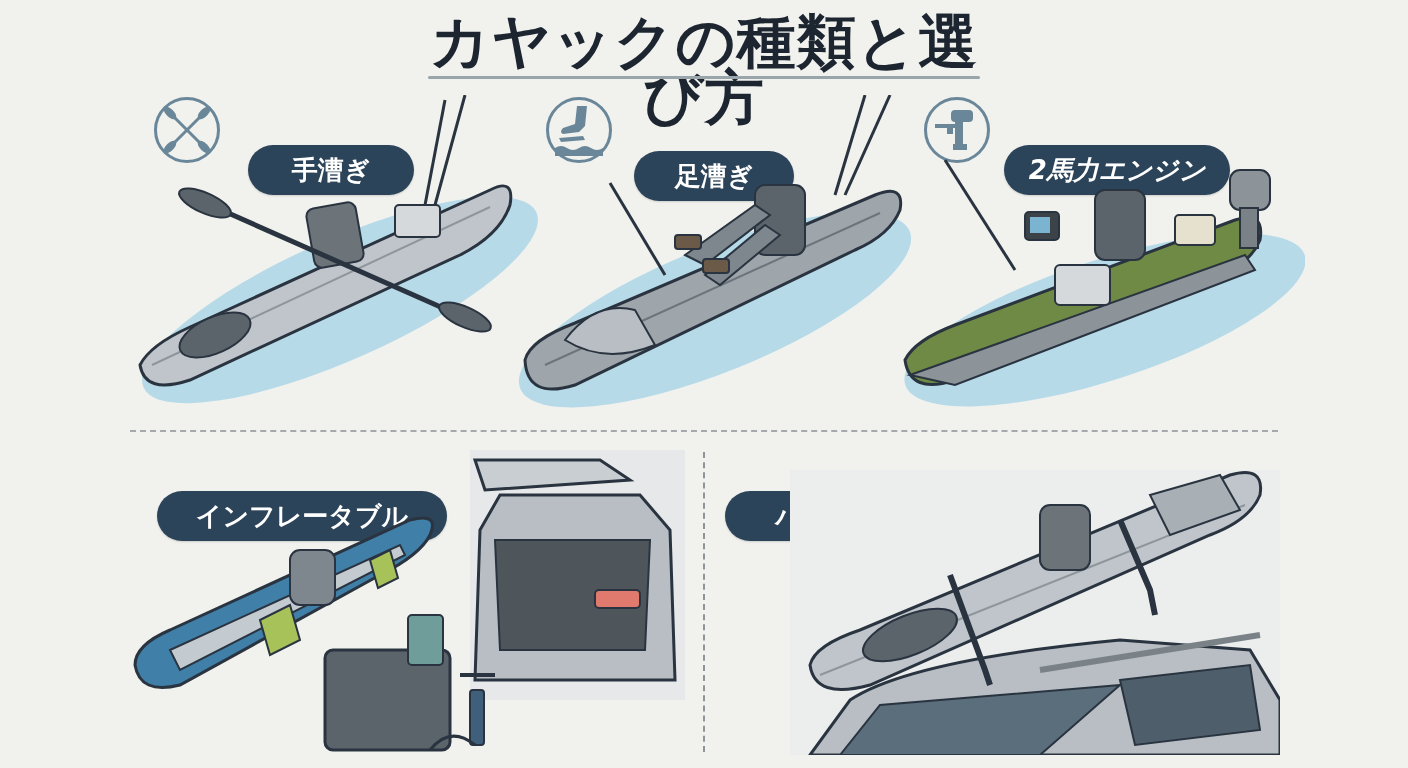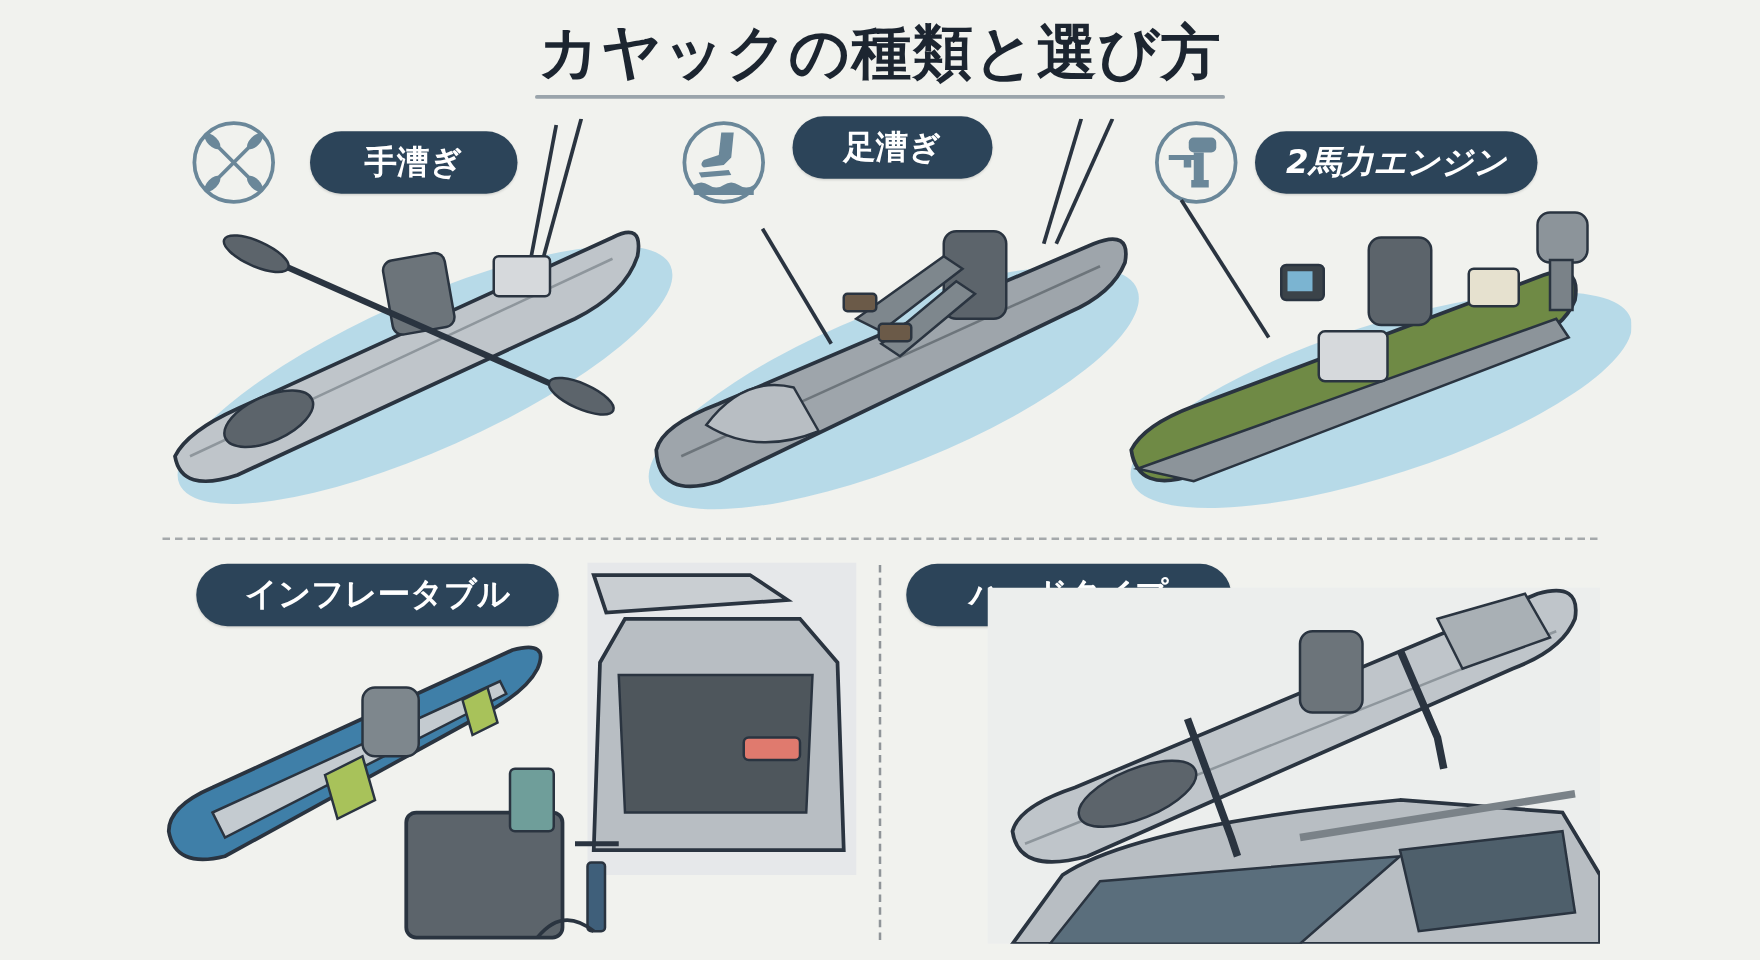--- a/index.html
+++ b/index.html
@@ -5,32 +5,33 @@
   * { box-sizing: border-box; margin: 0; padding: 0; }
   html, body { width: 1408px; height: 768px; overflow: hidden; }
   body {
     background: #f1f2ee;
     font-family: "DejaVu Sans", "Liberation Sans", sans-serif;
     position: relative;
     color: #1f2a36;
   }
   .title {
     position: absolute; left: 428px; top: 14px; width: 552px;
-    text-align: center; font-size: 48px; font-weight: bold; color: #1c2530;
+    text-align: center; font-size: 59px; font-weight: bold; color: #1c2530;
     letter-spacing: 1px; line-height: 56px;
   }
   .title-rule {
     position: absolute; left: 428px; top: 76px; width: 552px; height: 3px;
     background: #9aa4ab; border-radius: 2px;
   }
   .pill {
     position: absolute; height: 50px; border-radius: 25px;
     background: #2c4459; color: #fff; font-weight: bold;
     font-size: 26px; line-height: 50px; text-align: center;
     box-shadow: 0 1px 2px rgba(0,0,0,0.15);
+    margin-top: 40px;
   }
   .icon-circle {
     position: absolute; width: 66px; height: 66px; border-radius: 50%;
     border: 3px solid #6a8799; background: #f1f2ee;
   }
   .icon-circle svg { position: absolute; left: 0; top: 0; }
   .hdash {
     position: absolute; left: 130px; top: 430px; width: 1148px; height: 0;
     border-top: 2px dashed #a5a9ab;
   }
@@ -63,21 +64,21 @@
 </div>
 <div class="pill" style="left:248px;top:105px;width:166px;">手漕ぎ</div>
 
 <div class="icon-circle" style="left:546px;top:97px;">
   <svg width="60" height="60" viewBox="0 0 60 60">
     <path d="M28 6 L38 6 L36 26 L30 32 L14 34 Q10 32 14 28 L26 24 Z" fill="#6a8799"></path>
     <path d="M10 38 L34 36 L36 40 L12 42 Z" fill="#6a8799"></path>
     <path d="M6 48 Q12 44 18 48 T30 48 T42 48 T54 48 L54 56 L6 56 Z" fill="#6a8799"></path>
   </svg>
 </div>
-<div class="pill" style="left:634px;top:93px;width:160px;">足漕ぎ</div>
+<div class="pill" style="left:634px;top:111px;width:160px;">足漕ぎ</div>
 
 <div class="icon-circle" style="left:924px;top:97px;">
   <svg width="60" height="60" viewBox="0 0 60 60">
     <g fill="#6a8799">
       <rect x="24" y="10" width="22" height="12" rx="4"></rect>
       <rect x="8" y="24" width="24" height="4"></rect>
       <rect x="28" y="22" width="8" height="24"></rect>
       <rect x="26" y="44" width="14" height="6"></rect>
       <rect x="20" y="24" width="6" height="10"></rect>
     </g>

